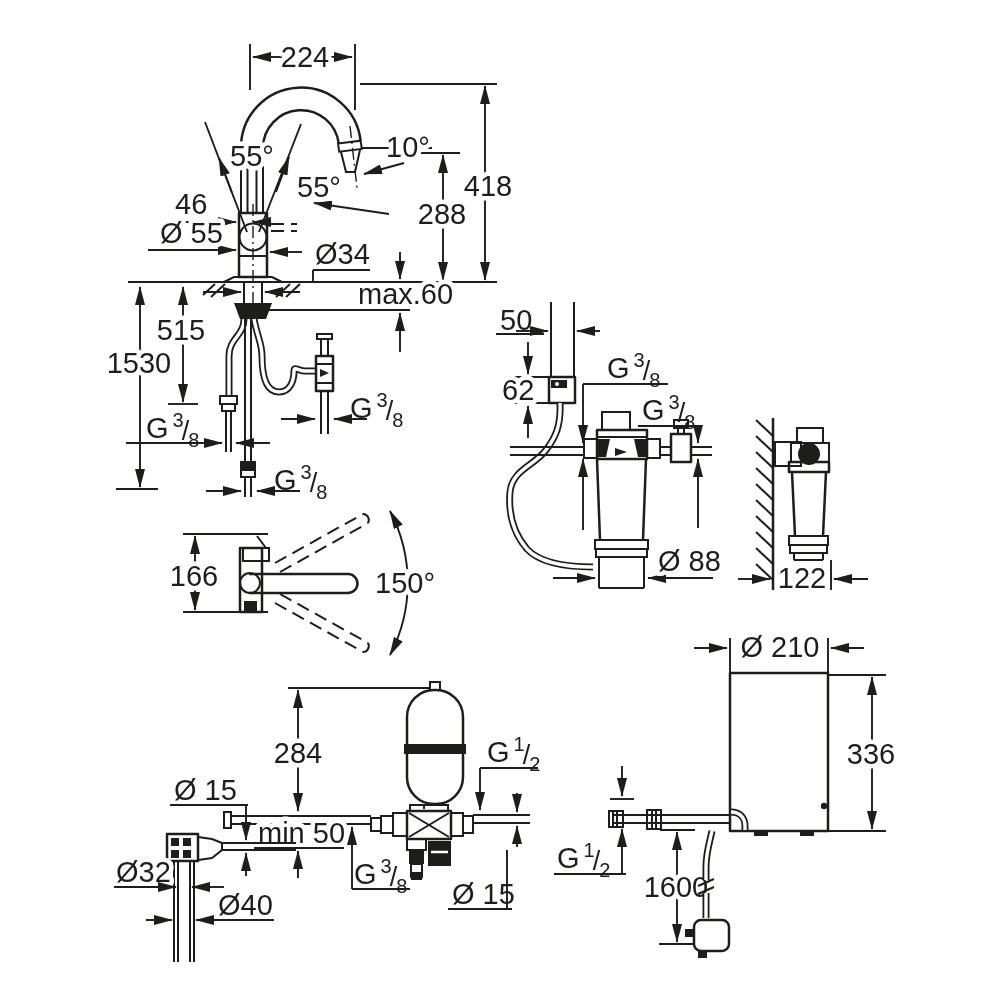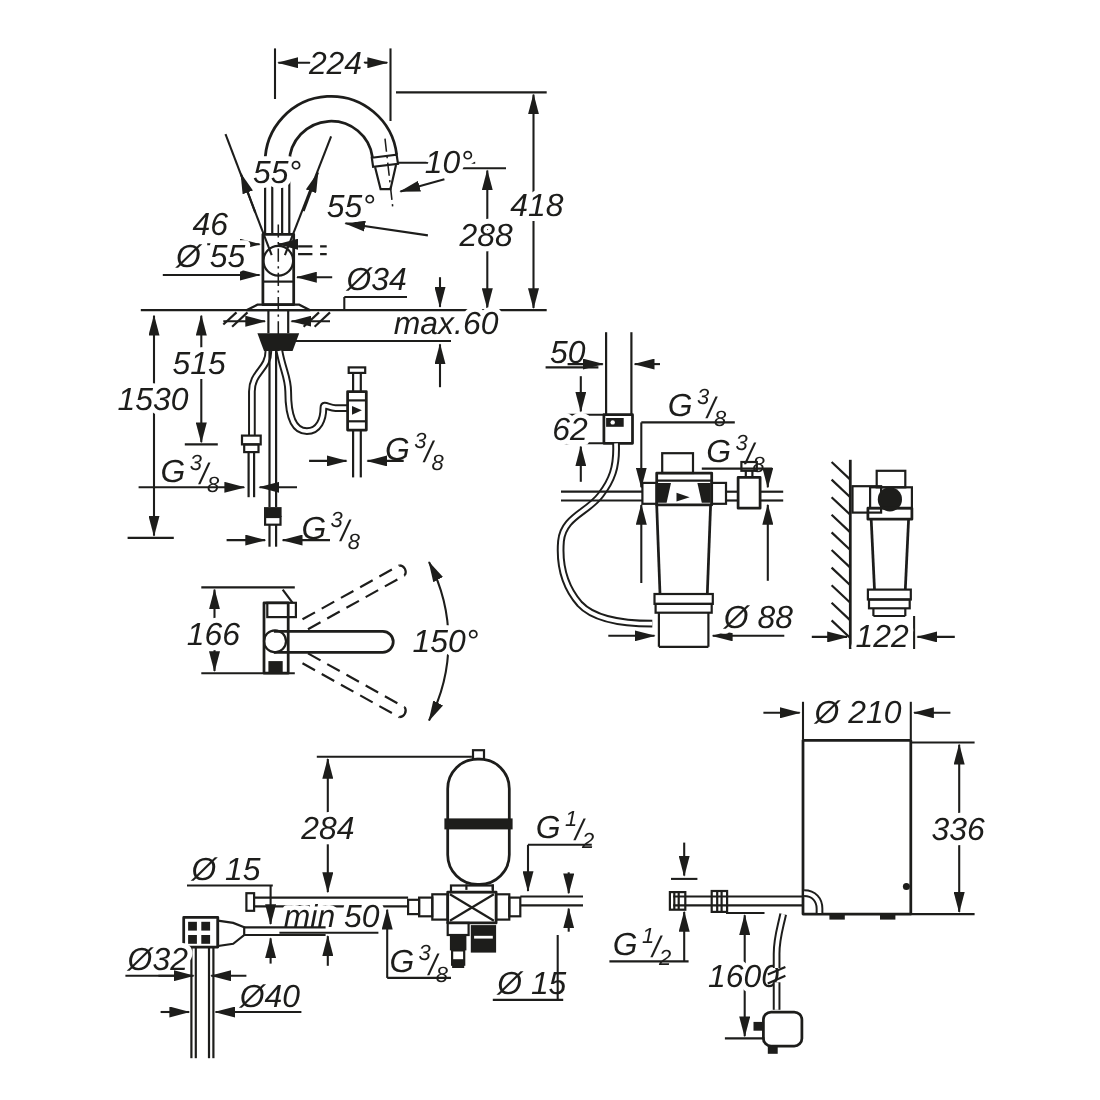--- a/index.html
+++ b/index.html
@@ -1,16 +1,16 @@
 <!DOCTYPE html>
 <html><head>
 <meta charset="utf-8">
 <style>
   html,body{margin:0;padding:0;background:#fff;}
-  .stage{width:1000px;height:1000px;position:relative;background:#bef264;font-style:italic;}
+  .stage{width:1000px;height:1000px;position:relative;background:#bef264;}
   svg{display:block;}
   svg text{font-family:"Liberation Sans","DejaVu Sans",sans-serif;fill:#1d1d1b;}
   .t{font-size:29px;}
   .tm{text-anchor:middle;}
   .halo{paint-order:stroke;stroke:#ffffff;stroke-width:9px;stroke-linejoin:round;}
   .fr{font-size:20px;}
   .sl{font-size:27px;}
   .obj{stroke:#1d1d1b;stroke-width:2.5;fill:none;stroke-linejoin:round;stroke-linecap:butt;}
   .obj2{stroke:#1d1d1b;stroke-width:2;fill:none;}
   .dim{stroke:#1d1d1b;stroke-width:1.9;fill:none;}

